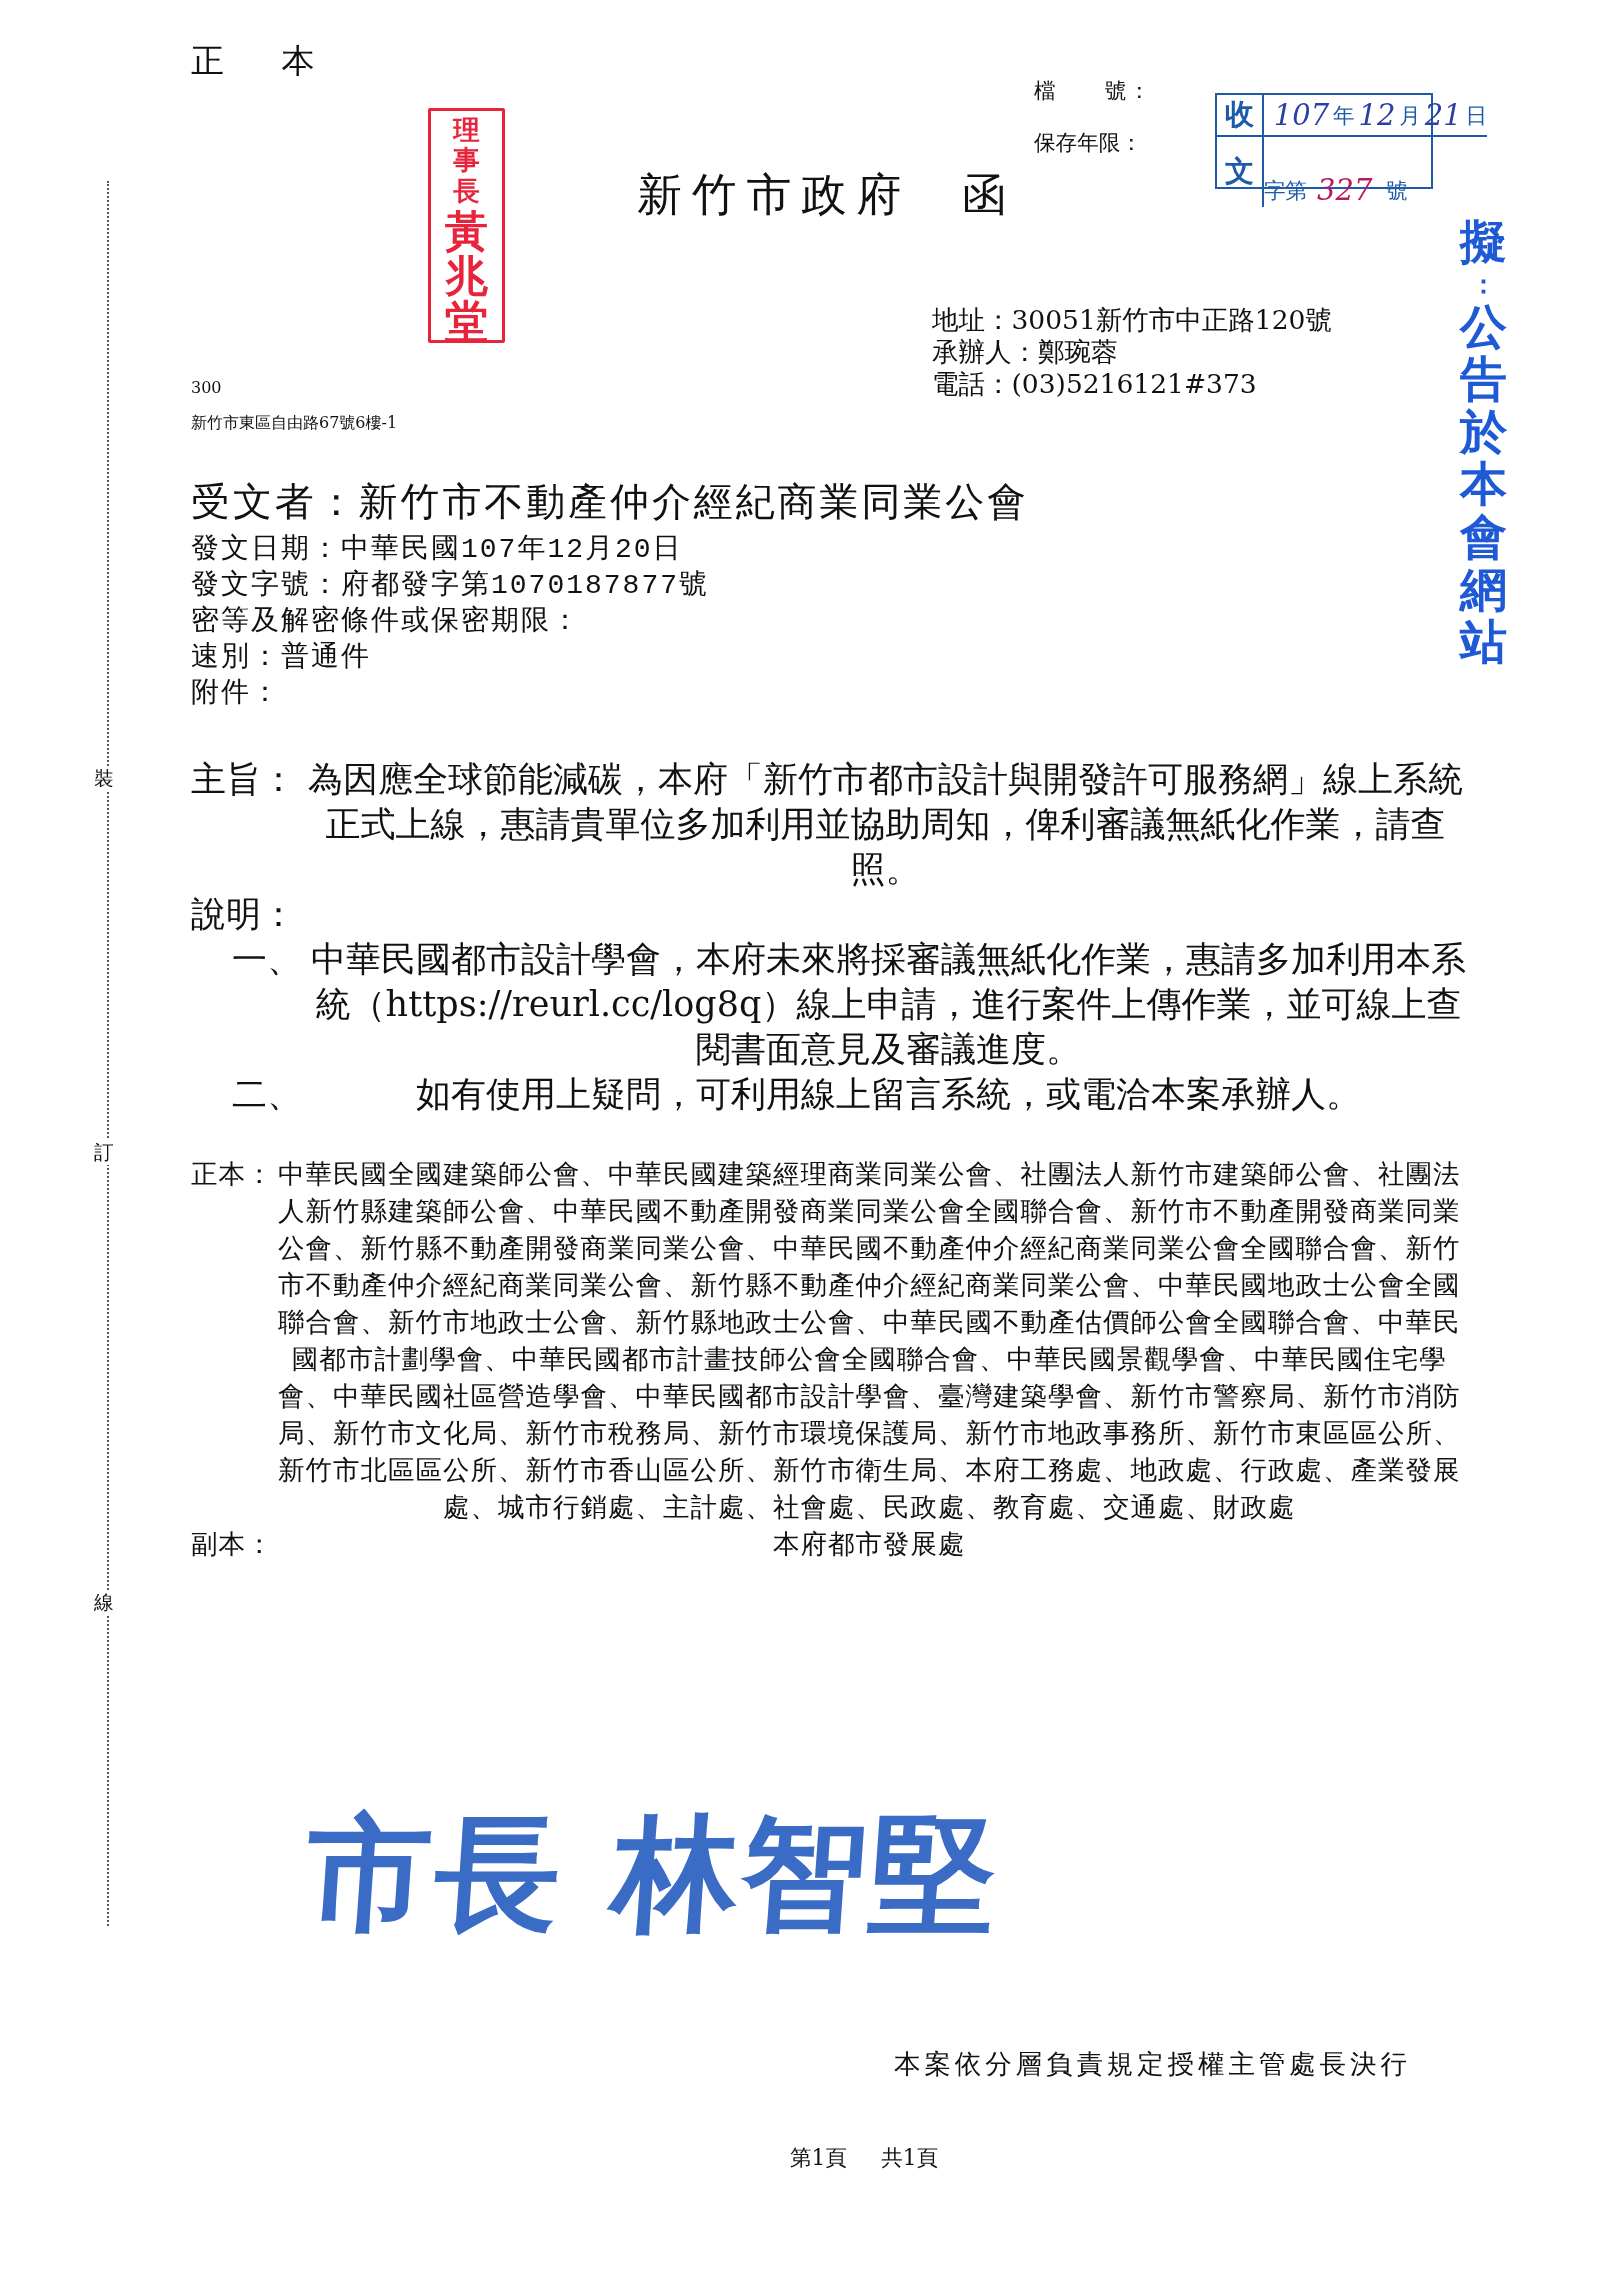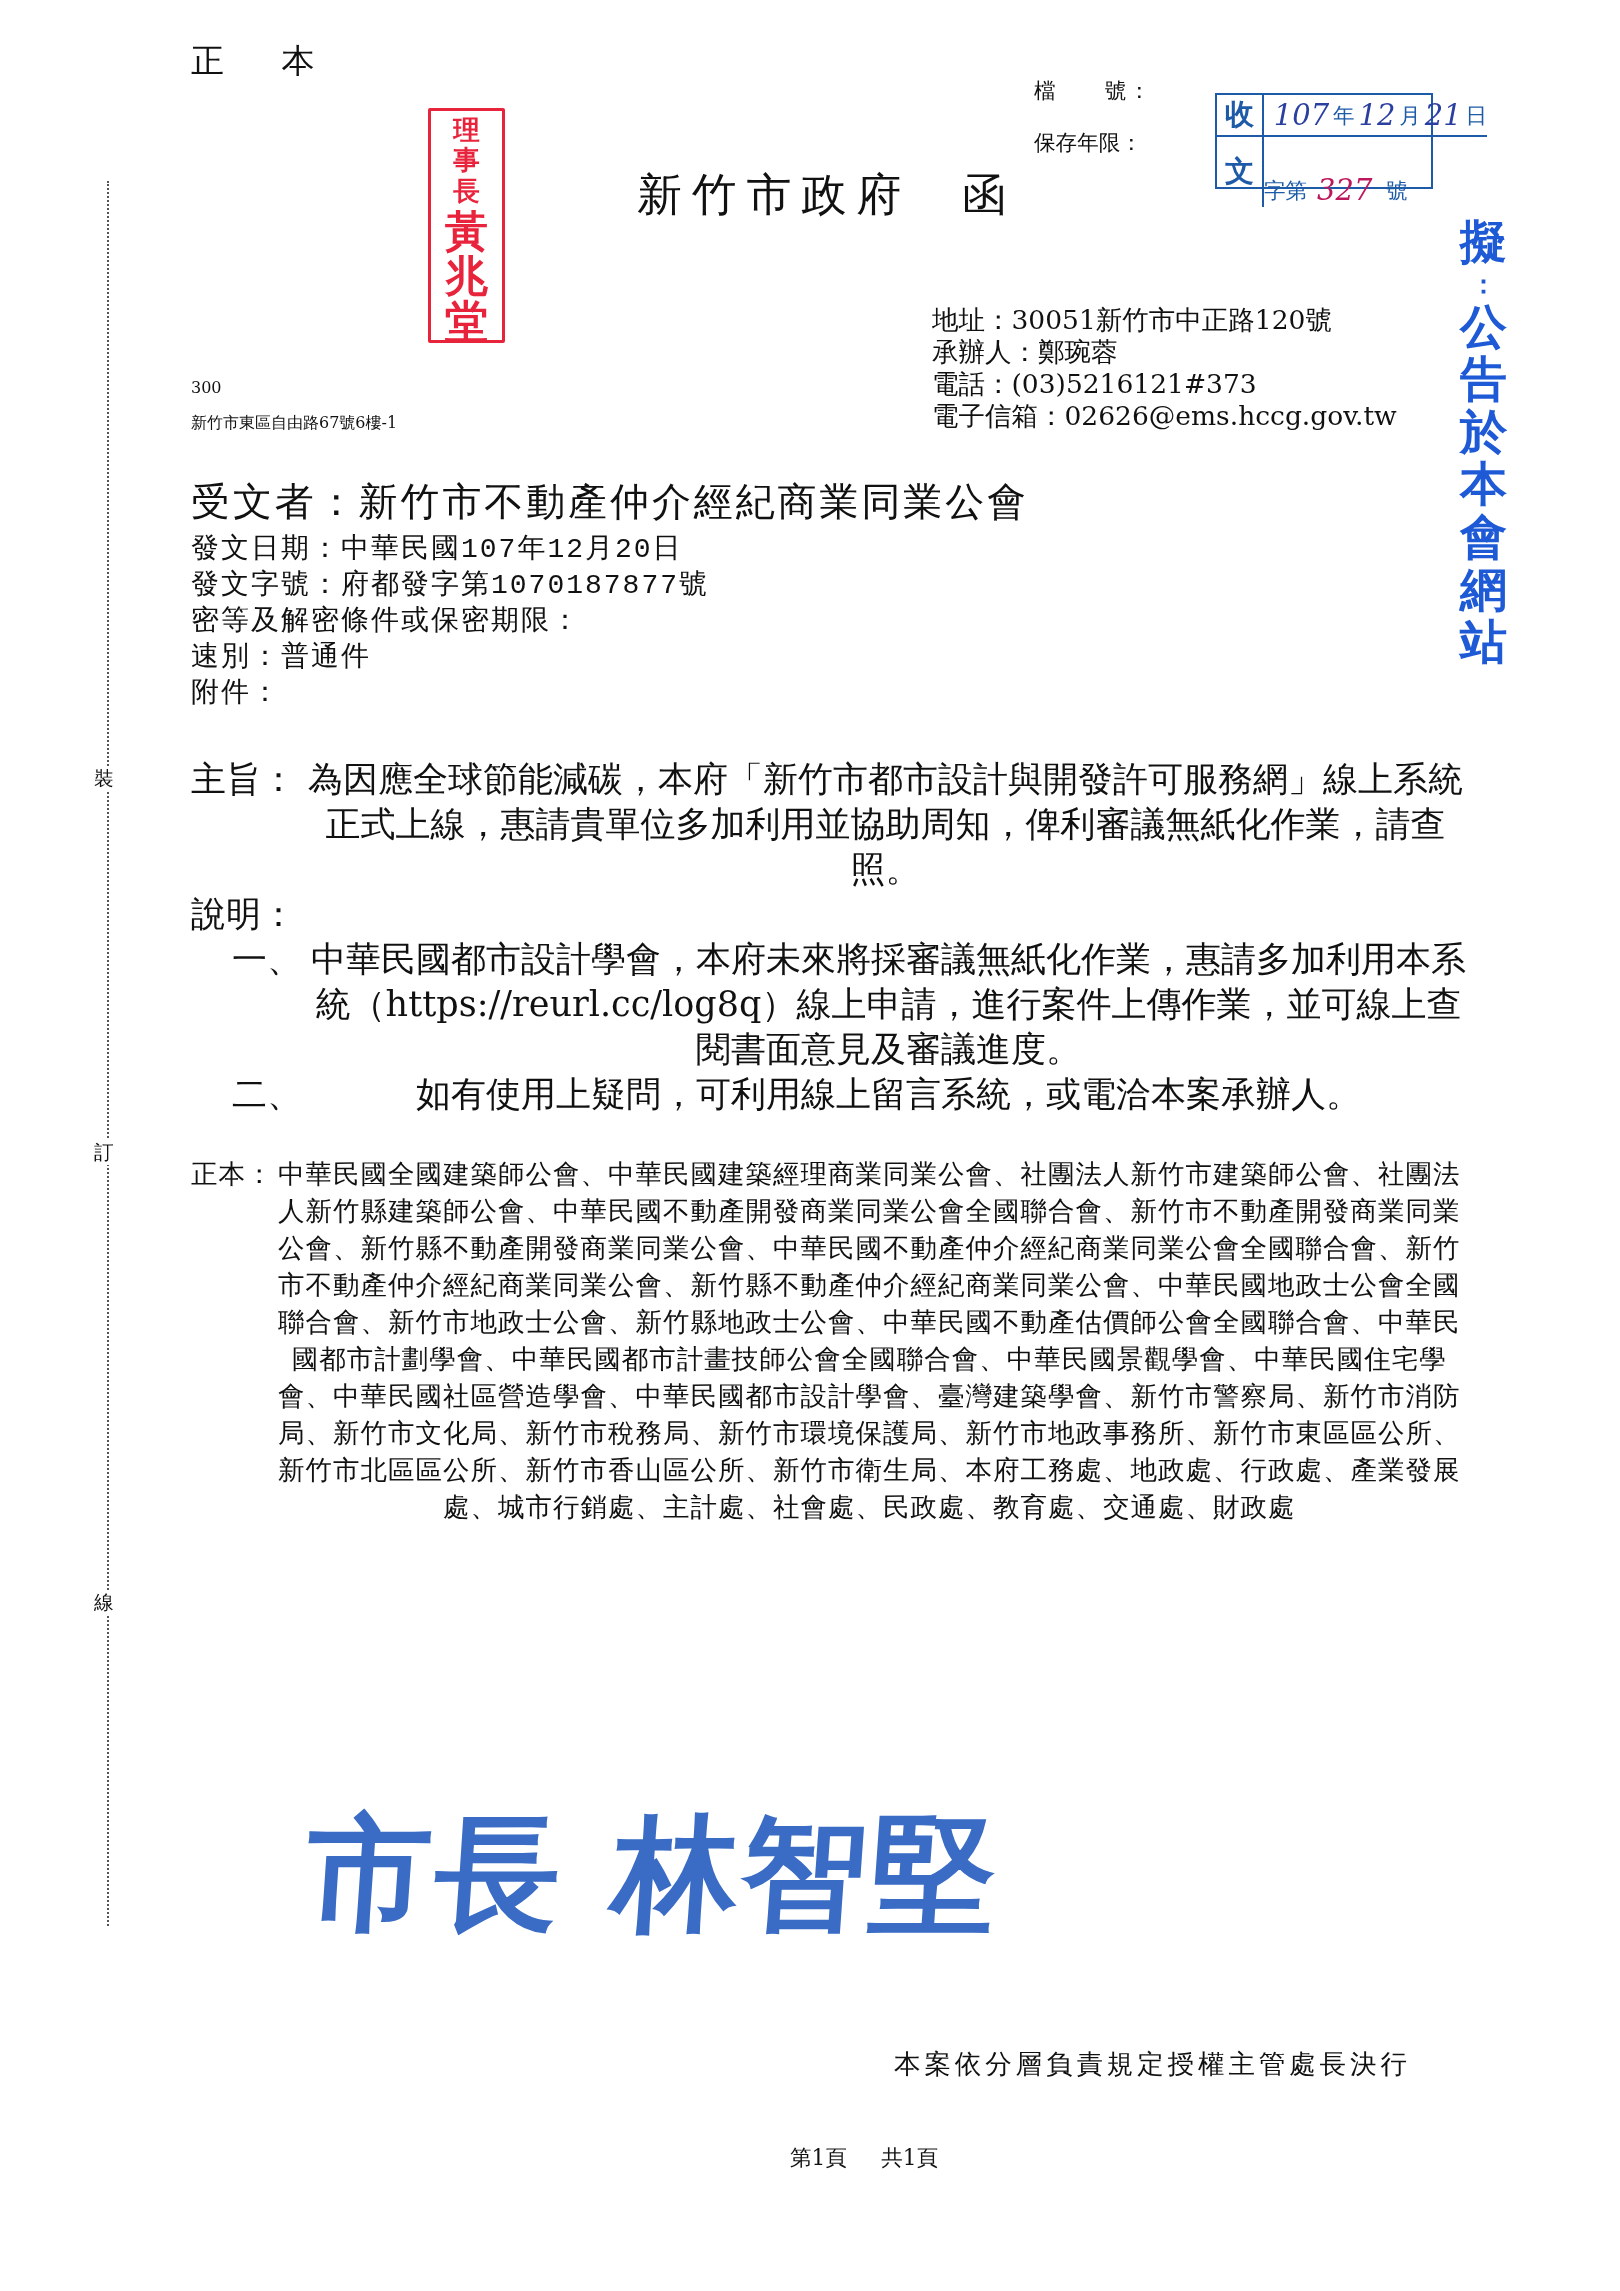--- a/index.html
+++ b/index.html
@@ -149,21 +149,20 @@
   <span>本</span>
   <span>會</span>
   <span>網</span>
   <span>站</span>
 </div>
 
 <div class="abs contact">
   <div>地址：30051新竹市中正路120號</div>
   <div>承辦人：鄭琬蓉</div>
   <div>電話：(03)5216121#373</div>
-  <div>電子信箱：02626@ems.hccg.gov.tw</div>
 </div>
 
 <div class="abs rcpt-addr">
   <div>300</div>
   <div>新竹市東區自由路67號6樓-1</div>
 </div>
 
 <div class="abs recipient">受文者：新竹市不動產仲介經紀商業同業公會</div>
 
 <div class="abs info">
@@ -195,20 +194,24 @@
       <span class="txt">如有使用上疑問，可利用線上留言系統，或電洽本案承辦人。</span>
     </div>
   </div>
 </div>
 
 <div class="abs dist">
   <div class="para">
     <span class="lbl">正本：</span>
     <span class="txt">中華民國全國建築師公會、中華民國建築經理商業同業公會、社團法人新竹市建築師公會、社團法人新竹縣建築師公會、中華民國不動產開發商業同業公會全國聯合會、新竹市不動產開發商業同業公會、新竹縣不動產開發商業同業公會、中華民國不動產仲介經紀商業同業公會全國聯合會、新竹市不動產仲介經紀商業同業公會、新竹縣不動產仲介經紀商業同業公會、中華民國地政士公會全國聯合會、新竹市地政士公會、新竹縣地政士公會、中華民國不動產估價師公會全國聯合會、中華民國都市計劃學會、中華民國都市計畫技師公會全國聯合會、中華民國景觀學會、中華民國住宅學會、中華民國社區營造學會、中華民國都市設計學會、臺灣建築學會、新竹市警察局、新竹市消防局、新竹市文化局、新竹市稅務局、新竹市環境保護局、新竹市地政事務所、新竹市東區區公所、新竹市北區區公所、新竹市香山區公所、新竹市衛生局、本府工務處、地政處、行政處、產業發展處、城市行銷處、主計處、社會處、民政處、教育處、交通處、財政處</span>
   </div>
+  <div class="para">
+    <span class="lbl">副本：</span>
+    <span class="txt">本府都市發展處</span>
+  </div>
 </div>
 
 <div class="abs signature">
   <span>市長</span><span class="gap">林智堅</span>
 </div>
 
 <div class="abs delegation">本案依分層負責規定授權主管處長決行</div>
 <div class="abs page-no">第1頁 共1頁</div>
 
 

